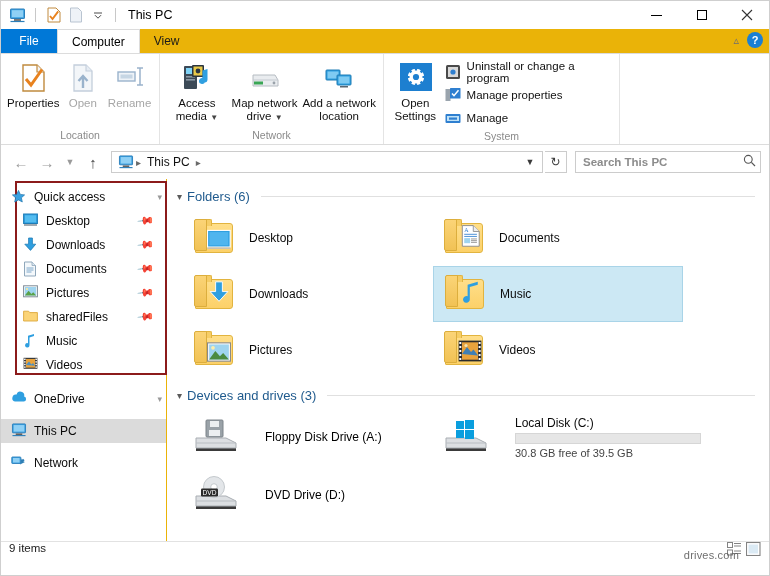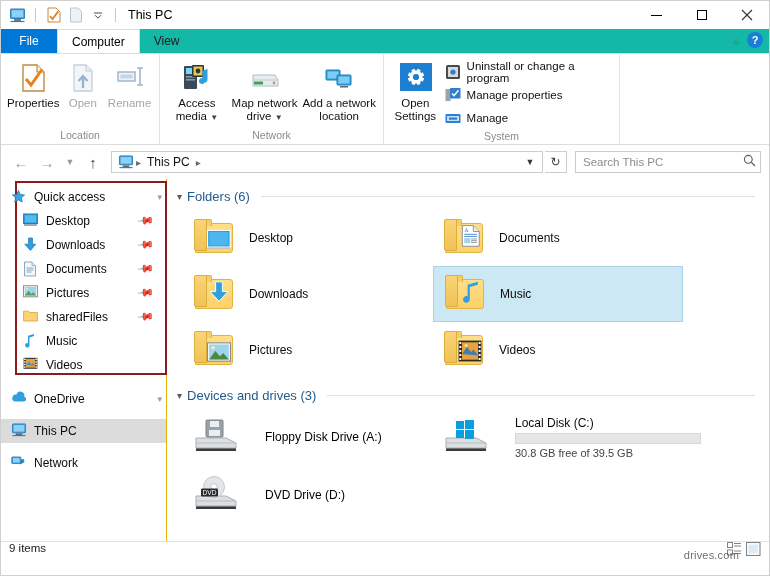--- a/index.html
+++ b/index.html
@@ -45,21 +45,21 @@
     width: 45px; height: 28px; display: flex;
     align-items: center; justify-content: center;
     font-size: 12px; color: #333;
   }
   .wc-min { width: 11px; height: 1px; background: #000; }
   .wc-max { width: 10px; height: 10px; border: 1px solid #000; }
 
   
   .tabstrip {
     height: 24px; display: flex; align-items: stretch;
-    background: #14b8a6; position: relative;
+    background: #eab308; position: relative;
   }
   .tab {
     display: flex; align-items: center; justify-content: center;
     padding: 0 14px; font-size: 12px; color: #000;
     height: 24px;
   }
   .tab.file {
     background: #0078d7; color: #ffffff; min-width: 56px;
   }
   .tab.active {
@@ -151,21 +151,21 @@
   }
   .refresh {
     width: 22px; height: 22px; display: flex;
     align-items: center; justify-content: center;
     color: #3a3a3a; font-size: 12px;
     border: 1px solid #cccccc; border-left: none;
   }
   .searchbox {
     width: 186px; height: 22px; border: 1px solid #cccccc;
     margin-left: 6px; display: flex; align-items: center;
-    padding: 0 4px 0 7px; background: #fff;
+    padding: 0 4px 0 7px; background: #fff; font-weight: bold;
   }
   .searchbox .ph { font-size: 11.5px; color: #8c8c8c; flex: 1; }
   .search-ico { color: #5a5a5a; font-size: 12px; }
 
   
   .split { display: flex; height: 362px; }
   .navpane {
     width: 166px; background: #ffffff;
     border-right: 1px solid #eab308;
     padding-top: 6px; position: relative;

